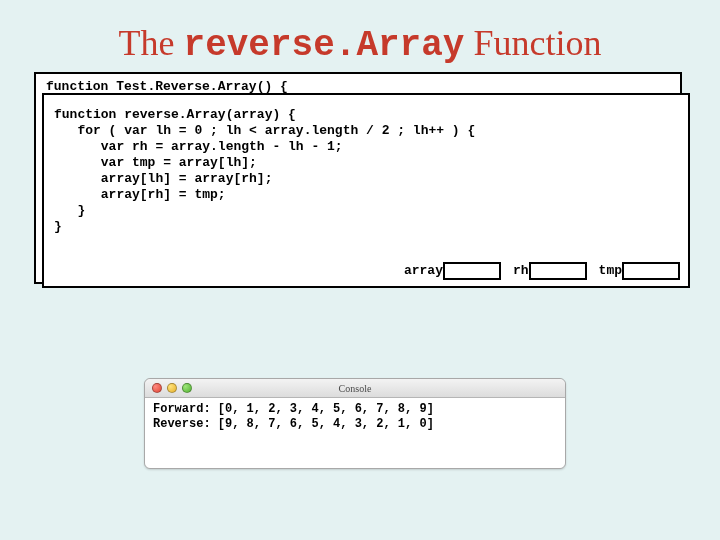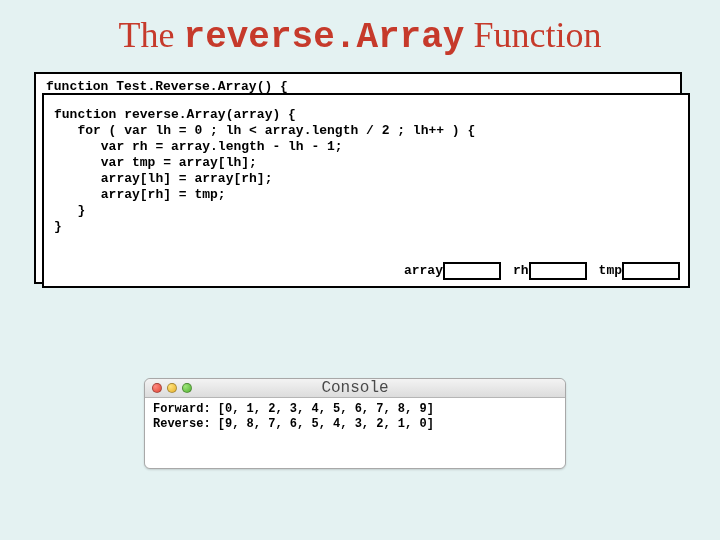--- a/index.html
+++ b/index.html
@@ -11,21 +11,21 @@
     font-family: "Times New Roman", Times, serif;
     overflow: hidden;
   }
   .slide {
     position: relative;
     width: 720px;
     height: 540px;
   }
   .title {
     position: absolute;
-    top: 14px;
+    top: 22px;
     left: 0;
     width: 720px;
     text-align: center;
     font-size: 36px;
     color: #c63a2b;
   }
   .title .mono {
     font-family: "Courier New", Courier, monospace;
     font-weight: bold;
   }
@@ -135,22 +135,22 @@
     border: 1px solid rgba(0,0,0,0.3);
     box-sizing: border-box;
   }
   .dot.red { background: radial-gradient(circle at 30% 30%, #ff8a80, #e04636); }
   .dot.yellow { background: radial-gradient(circle at 30% 30%, #ffe27a, #e6b12e); }
   .dot.green { background: radial-gradient(circle at 30% 30%, #9ee67a, #54b233); }
   .titlebar .wtitle {
     position: absolute;
     left: 0; right: 0;
     text-align: center;
-    font-family: Liberation Mono, monospace;
-    font-size: 16px;
+    font-family: Liberation Serif, serif;
+    font-size: 10px;
     color: #4a4a4a;
   }
   .console-body {
     background: #fff;
     min-height: 58px;
     padding: 4px 0 8px 8px;
     border-radius: 0 0 6px 6px;
   }
   .console-body pre {
     margin: 0;

